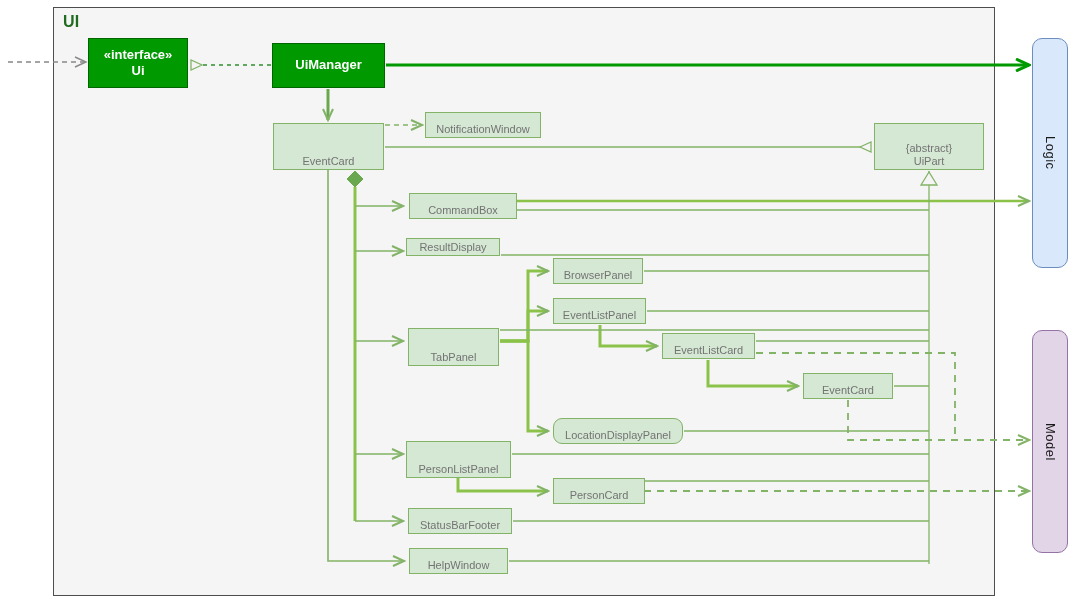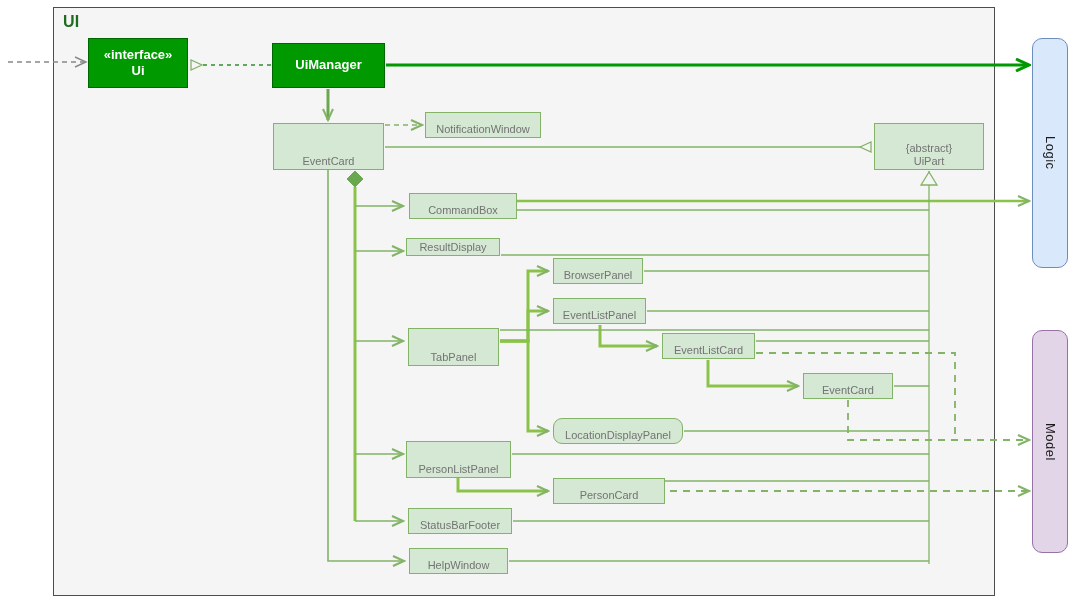--- a/index.html
+++ b/index.html
@@ -163,21 +163,21 @@
       <div class="cls light" style="left: 553px; top: 418px; width: 130px; height: 26px; border-radius: 9px;">
         <div>
           <div>LocationDisplayPanel</div>
         </div>
       </div>
       <div class="cls light" style="left: 406px; top: 441px; width: 105px; height: 37px;">
         <div>
           <div>PersonListPanel</div>
         </div>
       </div>
-      <div class="cls light" style="left: 553px; top: 478px; width: 112px; height: 26px;">
+      <div class="cls light" style="left: 553px; top: 478px; width: 92px; height: 26px;">
         <div>
           <div>PersonCard</div>
         </div>
       </div>
       <div class="cls light" style="left: 408px; top: 508px; width: 104px; height: 26px;">
         <div>
           <div>StatusBarFooter</div>
         </div>
       </div>
       <div class="cls light" style="left: 409px; top: 548px; width: 99px; height: 26px;">

